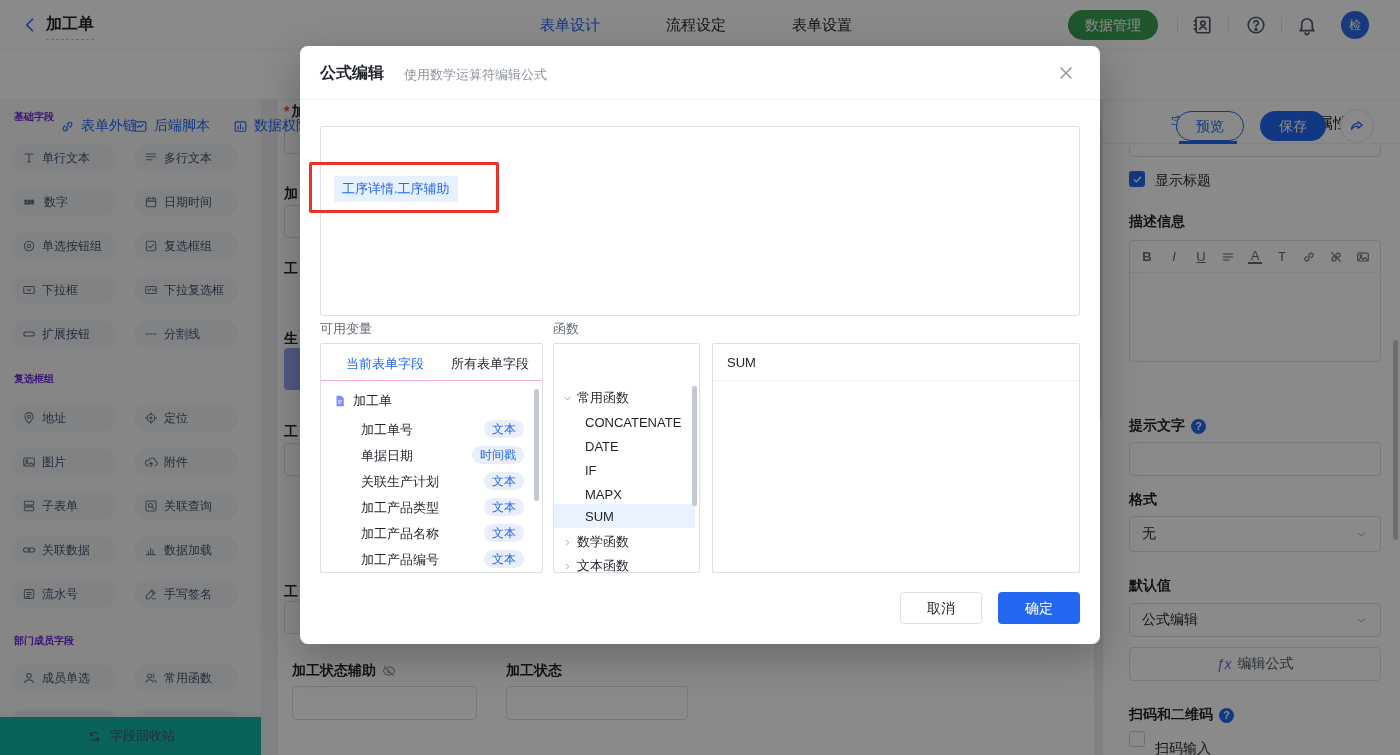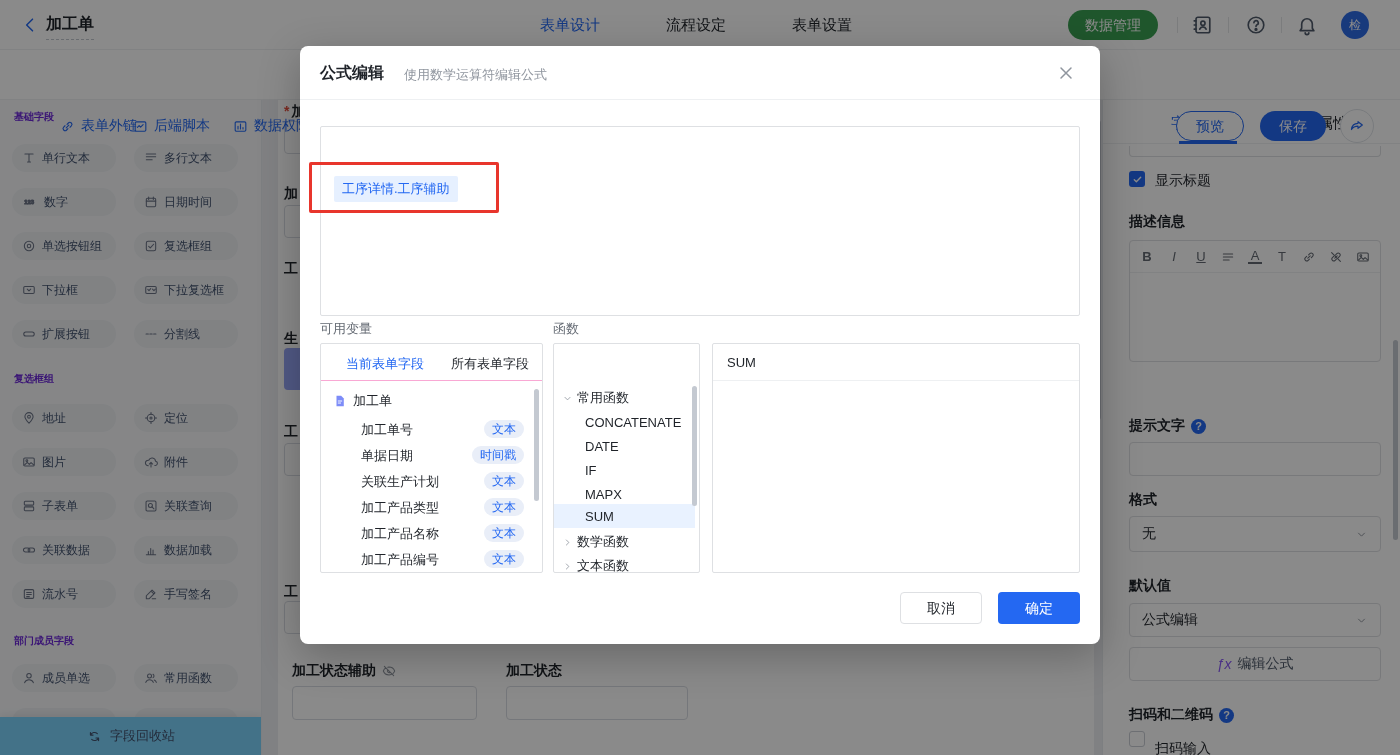--- a/index.html
+++ b/index.html
@@ -23,21 +23,21 @@
 .sb-link{position:absolute;top:67px;color:#2468f2;font-size:14px;cursor:pointer;display:flex;align-items:center;gap:6px}
 .btn-preview{position:absolute;left:1176px;top:61px;width:68px;height:30px;border-radius:15px;border:1px solid #2468f2;color:#2468f2;background:#fff;font-size:14px;text-align:center;line-height:28px;cursor:pointer}
 .btn-save{position:absolute;left:1260px;top:61px;width:66px;height:30px;border-radius:15px;background:#2468f2;color:#fff;font-size:14px;text-align:center;line-height:30px;cursor:pointer}
 .btn-share{position:absolute;left:1340px;top:59px;width:34px;height:34px;border-radius:50%;border:1px solid #dfe3e8;background:#fff;color:#2468f2;display:flex;align-items:center;justify-content:center;cursor:pointer}
 
 .sidebar{position:absolute;left:0;top:100px;width:262px;height:655px;background:#f7f8fa;border-right:1px solid #e8eaee;overflow:hidden}
 .sd-h{position:absolute;left:14px;font-size:10px;font-weight:700;color:#6d28d9}
 .pill{position:absolute;width:104px;height:28px;border-radius:14px;background:#eef0f3;display:flex;align-items:center;padding-left:10px;gap:6px;cursor:grab}
 .pill .plabel{font-size:12px;color:#42526e;white-space:nowrap}
 .pill svg{color:#6b7385;flex:none}
-.recycle{position:absolute;left:0;top:617px;width:262px;height:38px;background:#7dd3fc;box-shadow:0 -2px 8px rgba(31,35,41,.08);display:flex;align-items:center;justify-content:center;gap:8px;font-size:13px;color:#42526e;cursor:pointer;z-index:3}
+.recycle{position:absolute;left:0;top:617px;width:262px;height:38px;background:#14b8a6;box-shadow:0 -2px 8px rgba(31,35,41,.08);display:flex;align-items:center;justify-content:center;gap:8px;font-size:13px;color:#42526e;cursor:pointer;z-index:3}
 
 .canvas{position:absolute;left:262px;top:100px;width:840px;height:655px;background:#edeff3;overflow:hidden}
 .card{position:absolute;left:16px;top:0;width:816px;height:655px;background:#fff}
 .frag-label{position:absolute;left:6px;font-size:14px;font-weight:700;color:#1f2329;white-space:nowrap}
 .frag-input{position:absolute;left:6px;width:200px;height:33px;border:1px solid #d9dde3;border-radius:4px;background:#fff}
 .req{color:#e34d3c;margin-right:2px}
 .cv-label{position:absolute;font-size:14px;font-weight:700;color:#1f2329;display:flex;align-items:center;gap:6px}
 .cv-input{position:absolute;height:34px;border:1px solid #d9dde3;border-radius:4px;background:#fff}
 
 .rpanel{position:absolute;left:1102px;top:100px;width:298px;height:655px;background:#fff;border-left:1px solid #e8eaee;overflow:hidden}

